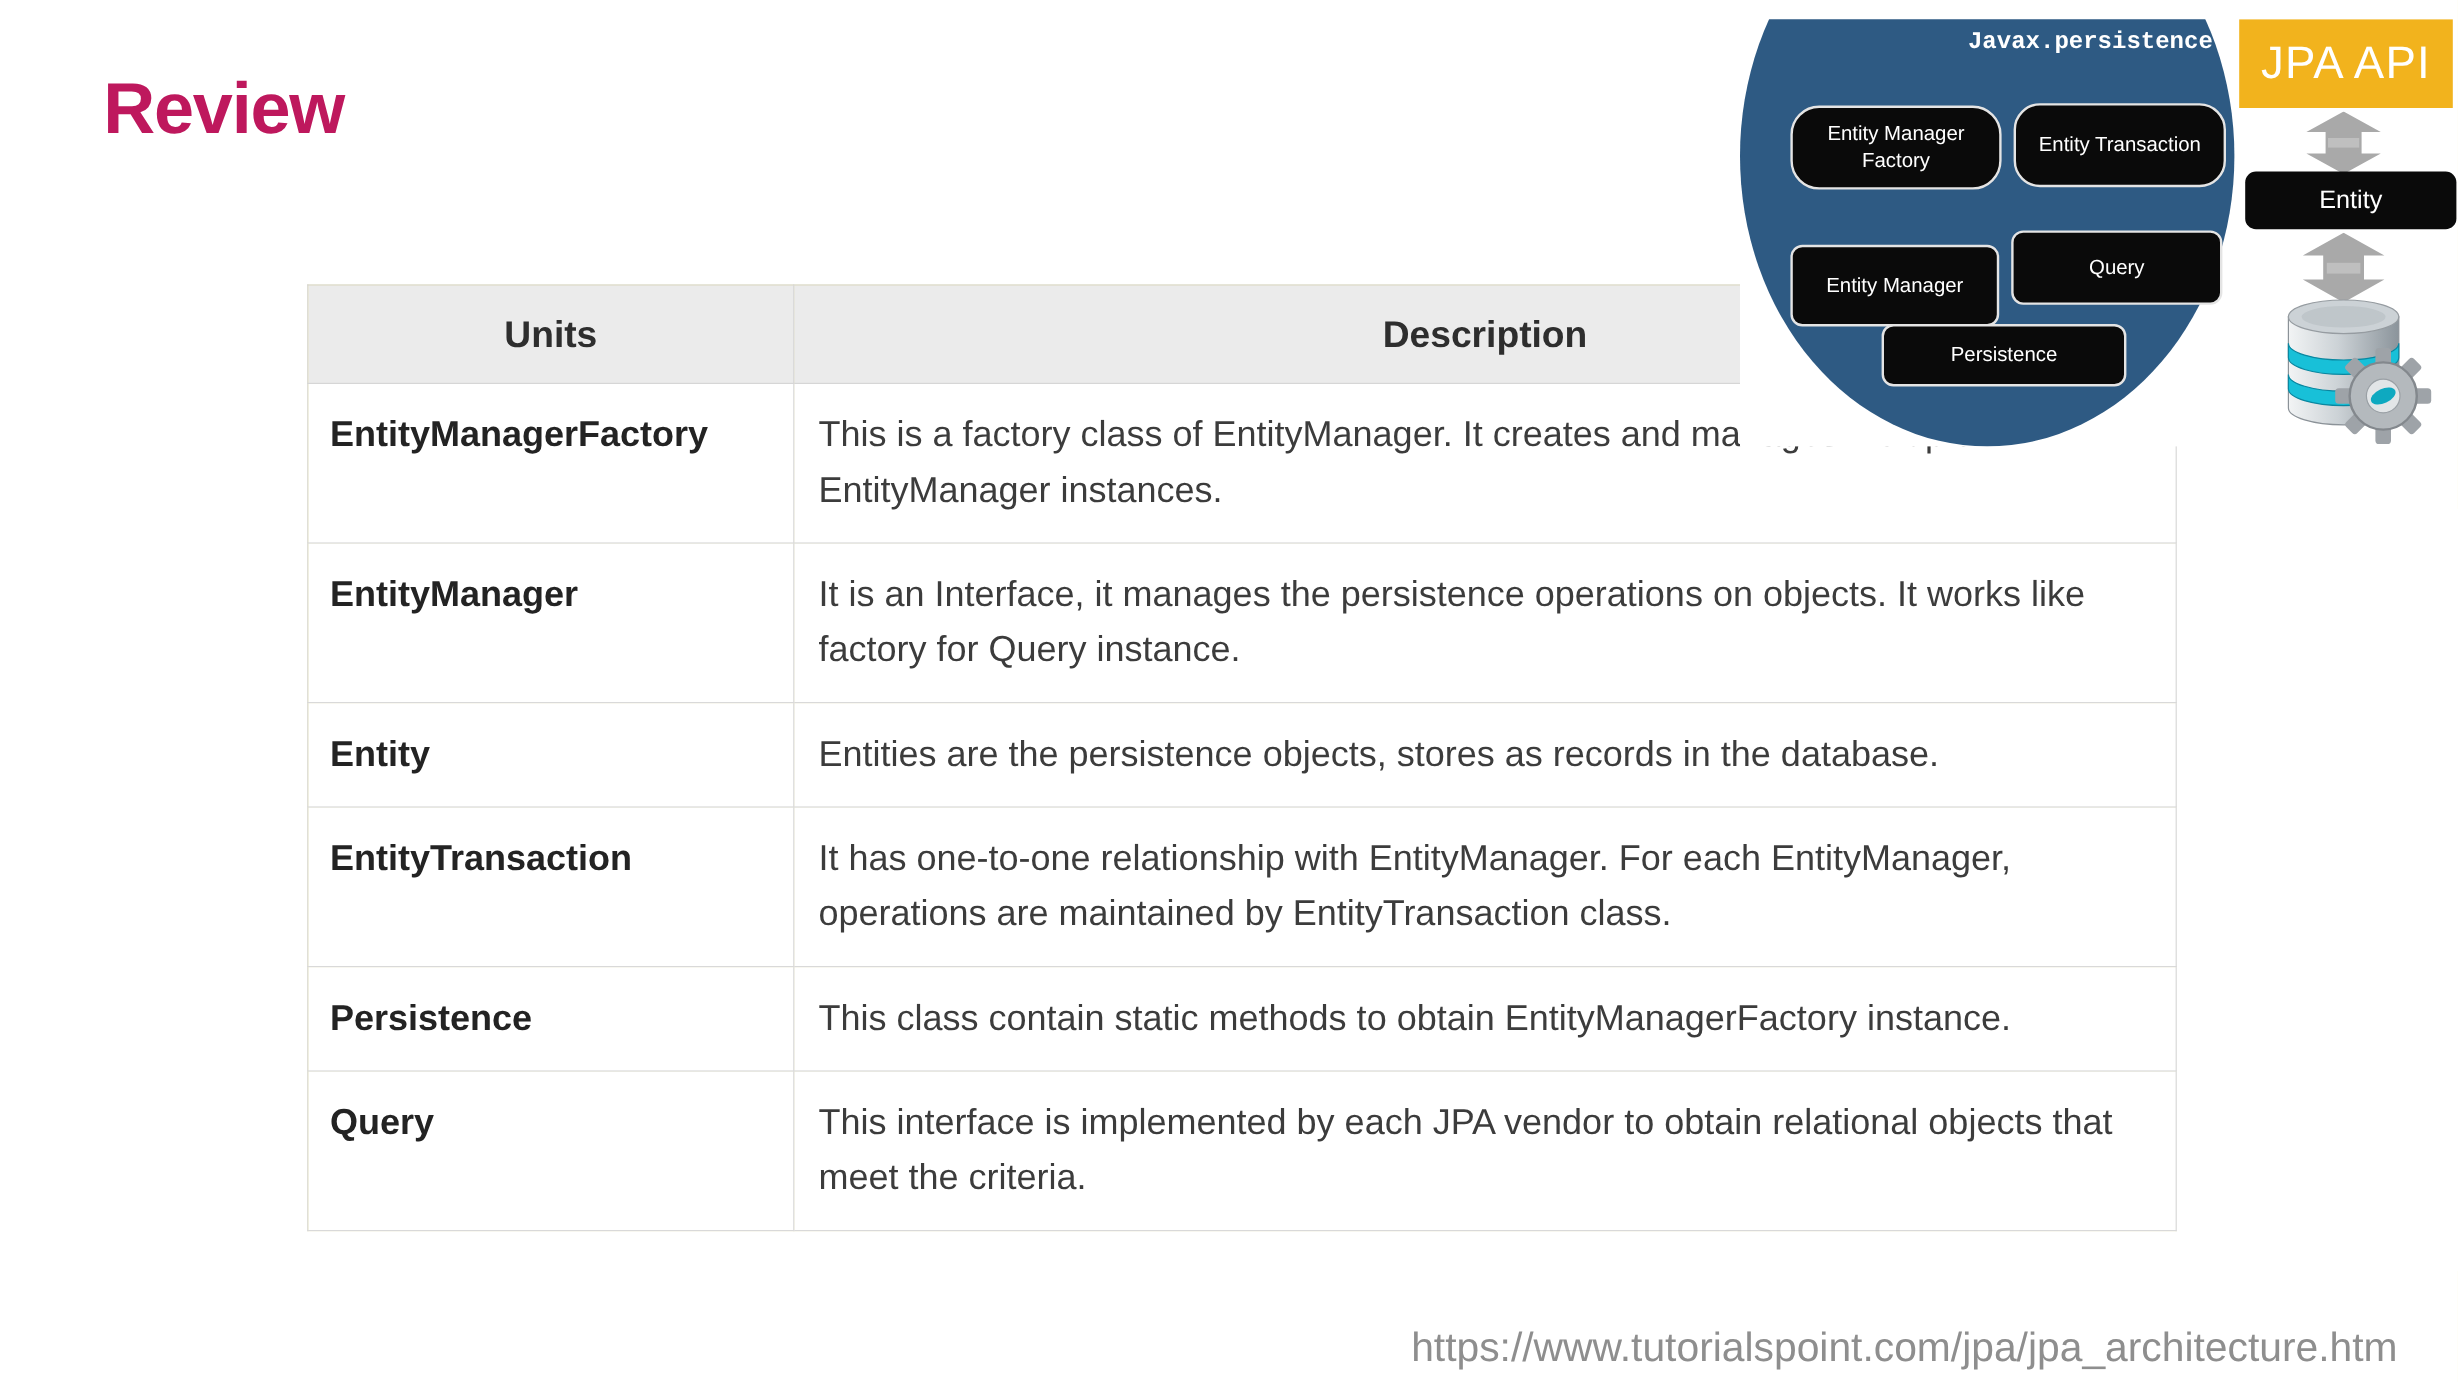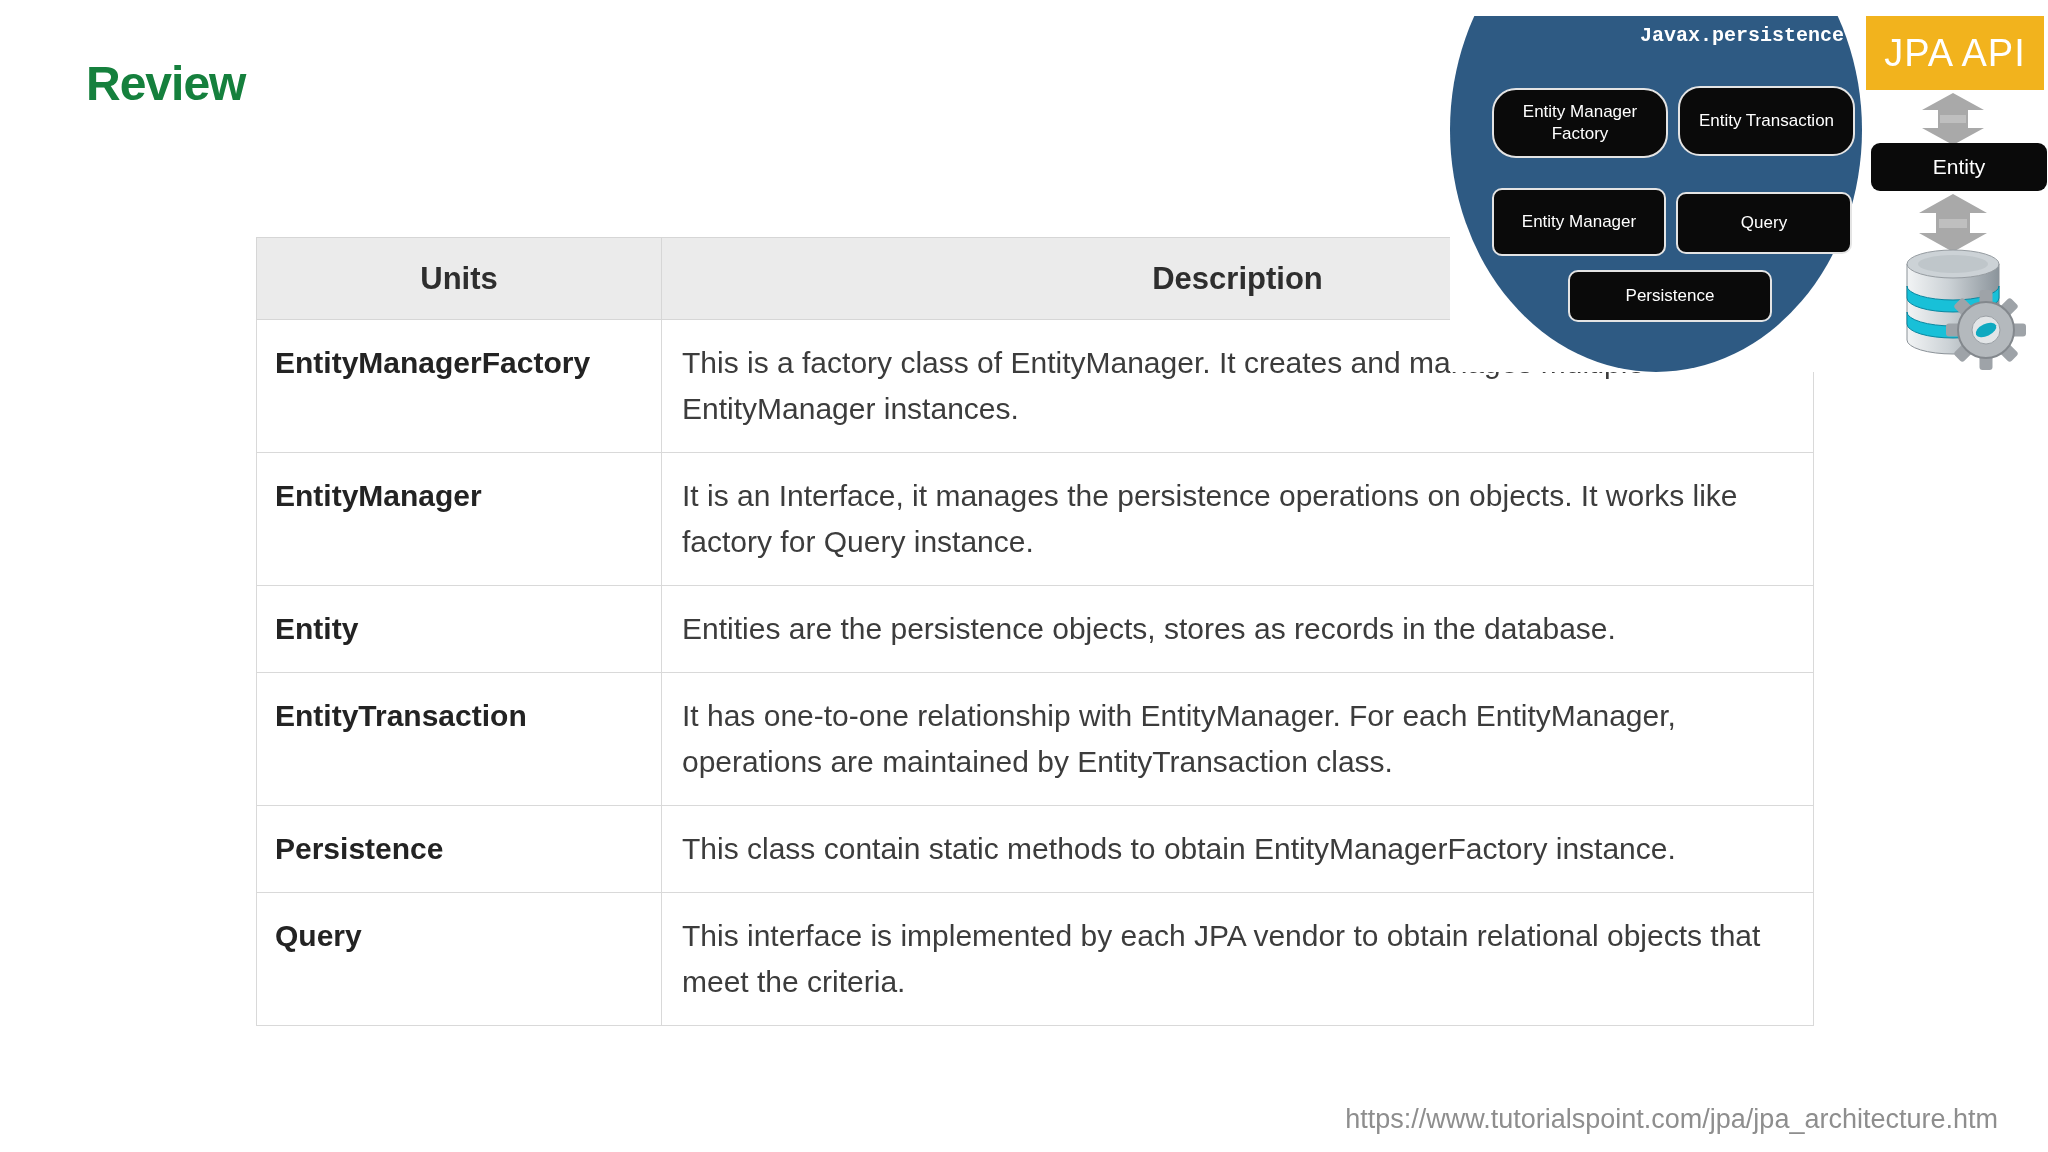--- a/index.html
+++ b/index.html
@@ -3,21 +3,21 @@
 <meta charset="utf-8">
 <style>
   html,body{margin:0;padding:0;background:#ffffff;}
   .canvas{
     position:relative;width:2048px;height:1152px;background:#ffffff;overflow:hidden;
     font-family:"Liberation Sans", sans-serif;
   }
   
   .title{
     position:absolute;left:86px;top:56px;margin:0;
-    font-size:48px;font-weight:700;color:#15803d;letter-spacing:-1px;
+    font-size:60px;font-weight:700;color:#be185d;letter-spacing:-1px;
   }
   
   .units-table{
     position:absolute;left:256px;top:237px;width:1558px;
     border-collapse:collapse;table-layout:fixed;background:#fef9c3;
   }
   .units-table col.c-units{width:405px;}
   .units-table th{
     background:#ebebeb;border:1px solid #d6d6d6;height:79px;
     font-size:31px;font-weight:700;color:#2e2e2e;text-align:center;vertical-align:middle;
@@ -43,40 +43,40 @@
   }
   .dbox{
     position:absolute;background:#0a0a0a;border:2px solid #e4e4e4;border-radius:10px;
     color:#ffffff;display:flex;align-items:center;justify-content:center;text-align:center;
     font-size:17px;line-height:22px;
   }
   .dbox span{display:inline-block;}
   #box-emf{left:42px;top:72px;width:172px;height:66px;border-radius:24px;}
   #box-emf span{max-width:130px;}
   #box-et{left:228px;top:70px;width:173px;height:66px;border-radius:22px;}
-  #box-em{left:42px;top:172px;width:170px;height:64px;}
+  #box-em{left:42px;top:188px;width:170px;height:64px;}
   #box-query{left:226px;top:176px;width:172px;height:58px;}
   #box-persistence{left:118px;top:254px;width:200px;height:48px;}
   .api-box{
     position:absolute;left:416px;top:0;width:178px;height:74px;background:#f2b31d;
     color:#ffffff;display:flex;align-items:center;justify-content:center;
     font-size:38px;letter-spacing:1px;
   }
   .entity-box{
     position:absolute;left:421px;top:127px;width:176px;height:48px;background:#0a0a0a;
     border-radius:9px;color:#ffffff;display:flex;align-items:center;justify-content:center;
     font-size:21px;
   }
   .arrow1{position:absolute;left:470px;top:77px;}
   .arrow2{position:absolute;left:467px;top:178px;}
   .db-icon{position:absolute;left:452px;top:232px;}
   
   .source{
     position:absolute;right:50px;top:1104px;
-    font-size:27px;color:#8e8e8e;
+    font-size:34px;color:#8e8e8e;
   }
 </style>
 </head>
 <body>
 
 <div class="canvas">
 
   <h1 class="title">Review</h1>
 
   <table class="units-table">

